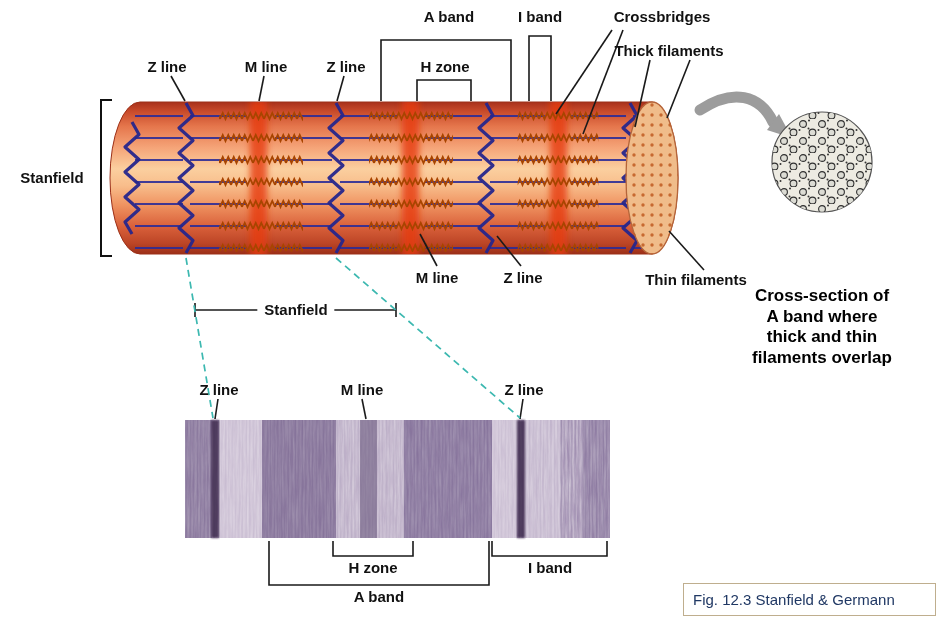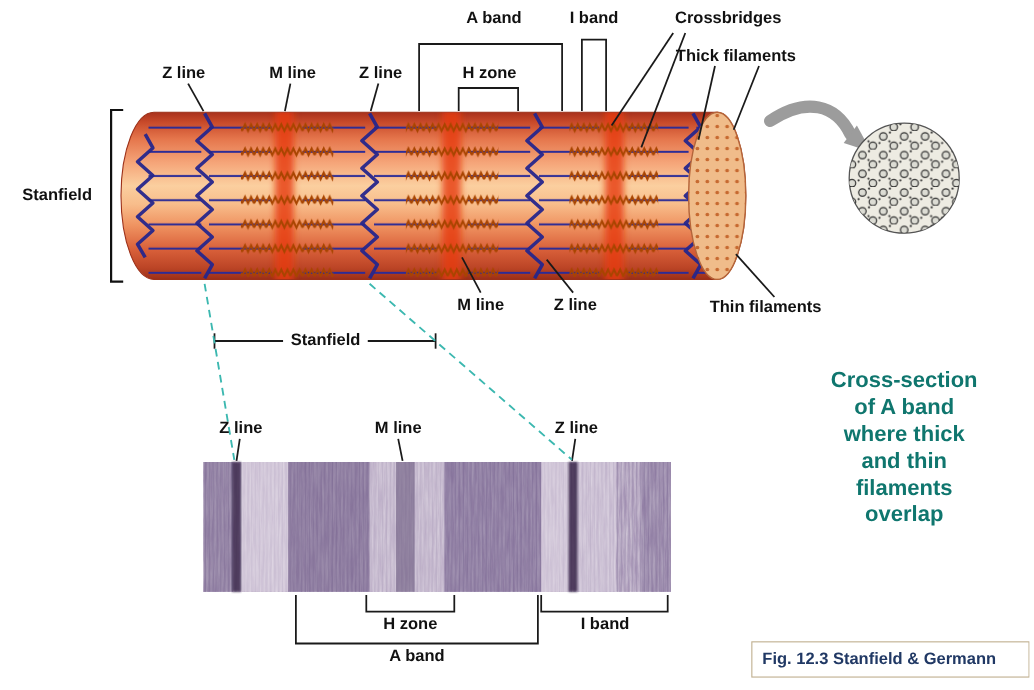--- a/index.html
+++ b/index.html
@@ -5,28 +5,28 @@
   * { margin:0; padding:0; box-sizing:border-box; }
   body { background:#fff; font-family:"Liberation Sans", sans-serif; }
   .stage { position:relative; width:936px; height:627px; background:#fff; overflow:hidden; }
   .stage svg.art { position:absolute; left:0; top:0; }
   .lbl {
     position:absolute; font-weight:bold; font-size:15px; color:#111;
     white-space:nowrap; transform:translateX(-50%); line-height:1.15;
   }
   .sarco { background:#fff; padding:0 7px; }
   .caption-multi {
-    position:absolute; font-weight:bold; font-size:20px; color:#0f766e;
-    text-align:center; transform:translateX(-50%); width:146px; line-height:1.22;margin-top:48px;
+    position:absolute; font-weight:bold; font-size:17px; color:#000000;
+    text-align:center; transform:translateX(-50%); width:146px; line-height:1.22;
   }
   .figbox {
     position:absolute; left:683px; top:583px; width:253px; height:33px;
     display:flex; align-items:center; padding-left:9px;
     border:1.5px solid #bfae8e; background:#fff;
-    color:#203864; font-size:15px; font-weight:700;
+    color:#203864; font-size:15px; font-weight:400;
   }
 </style>
 </head>
 <body>
 
 <div class="stage">
 
   <svg class="art" width="940" height="627" viewBox="0 0 940 627">
     <defs>
       <linearGradient id="cylGrad" x1="0" y1="0" x2="0" y2="1">

